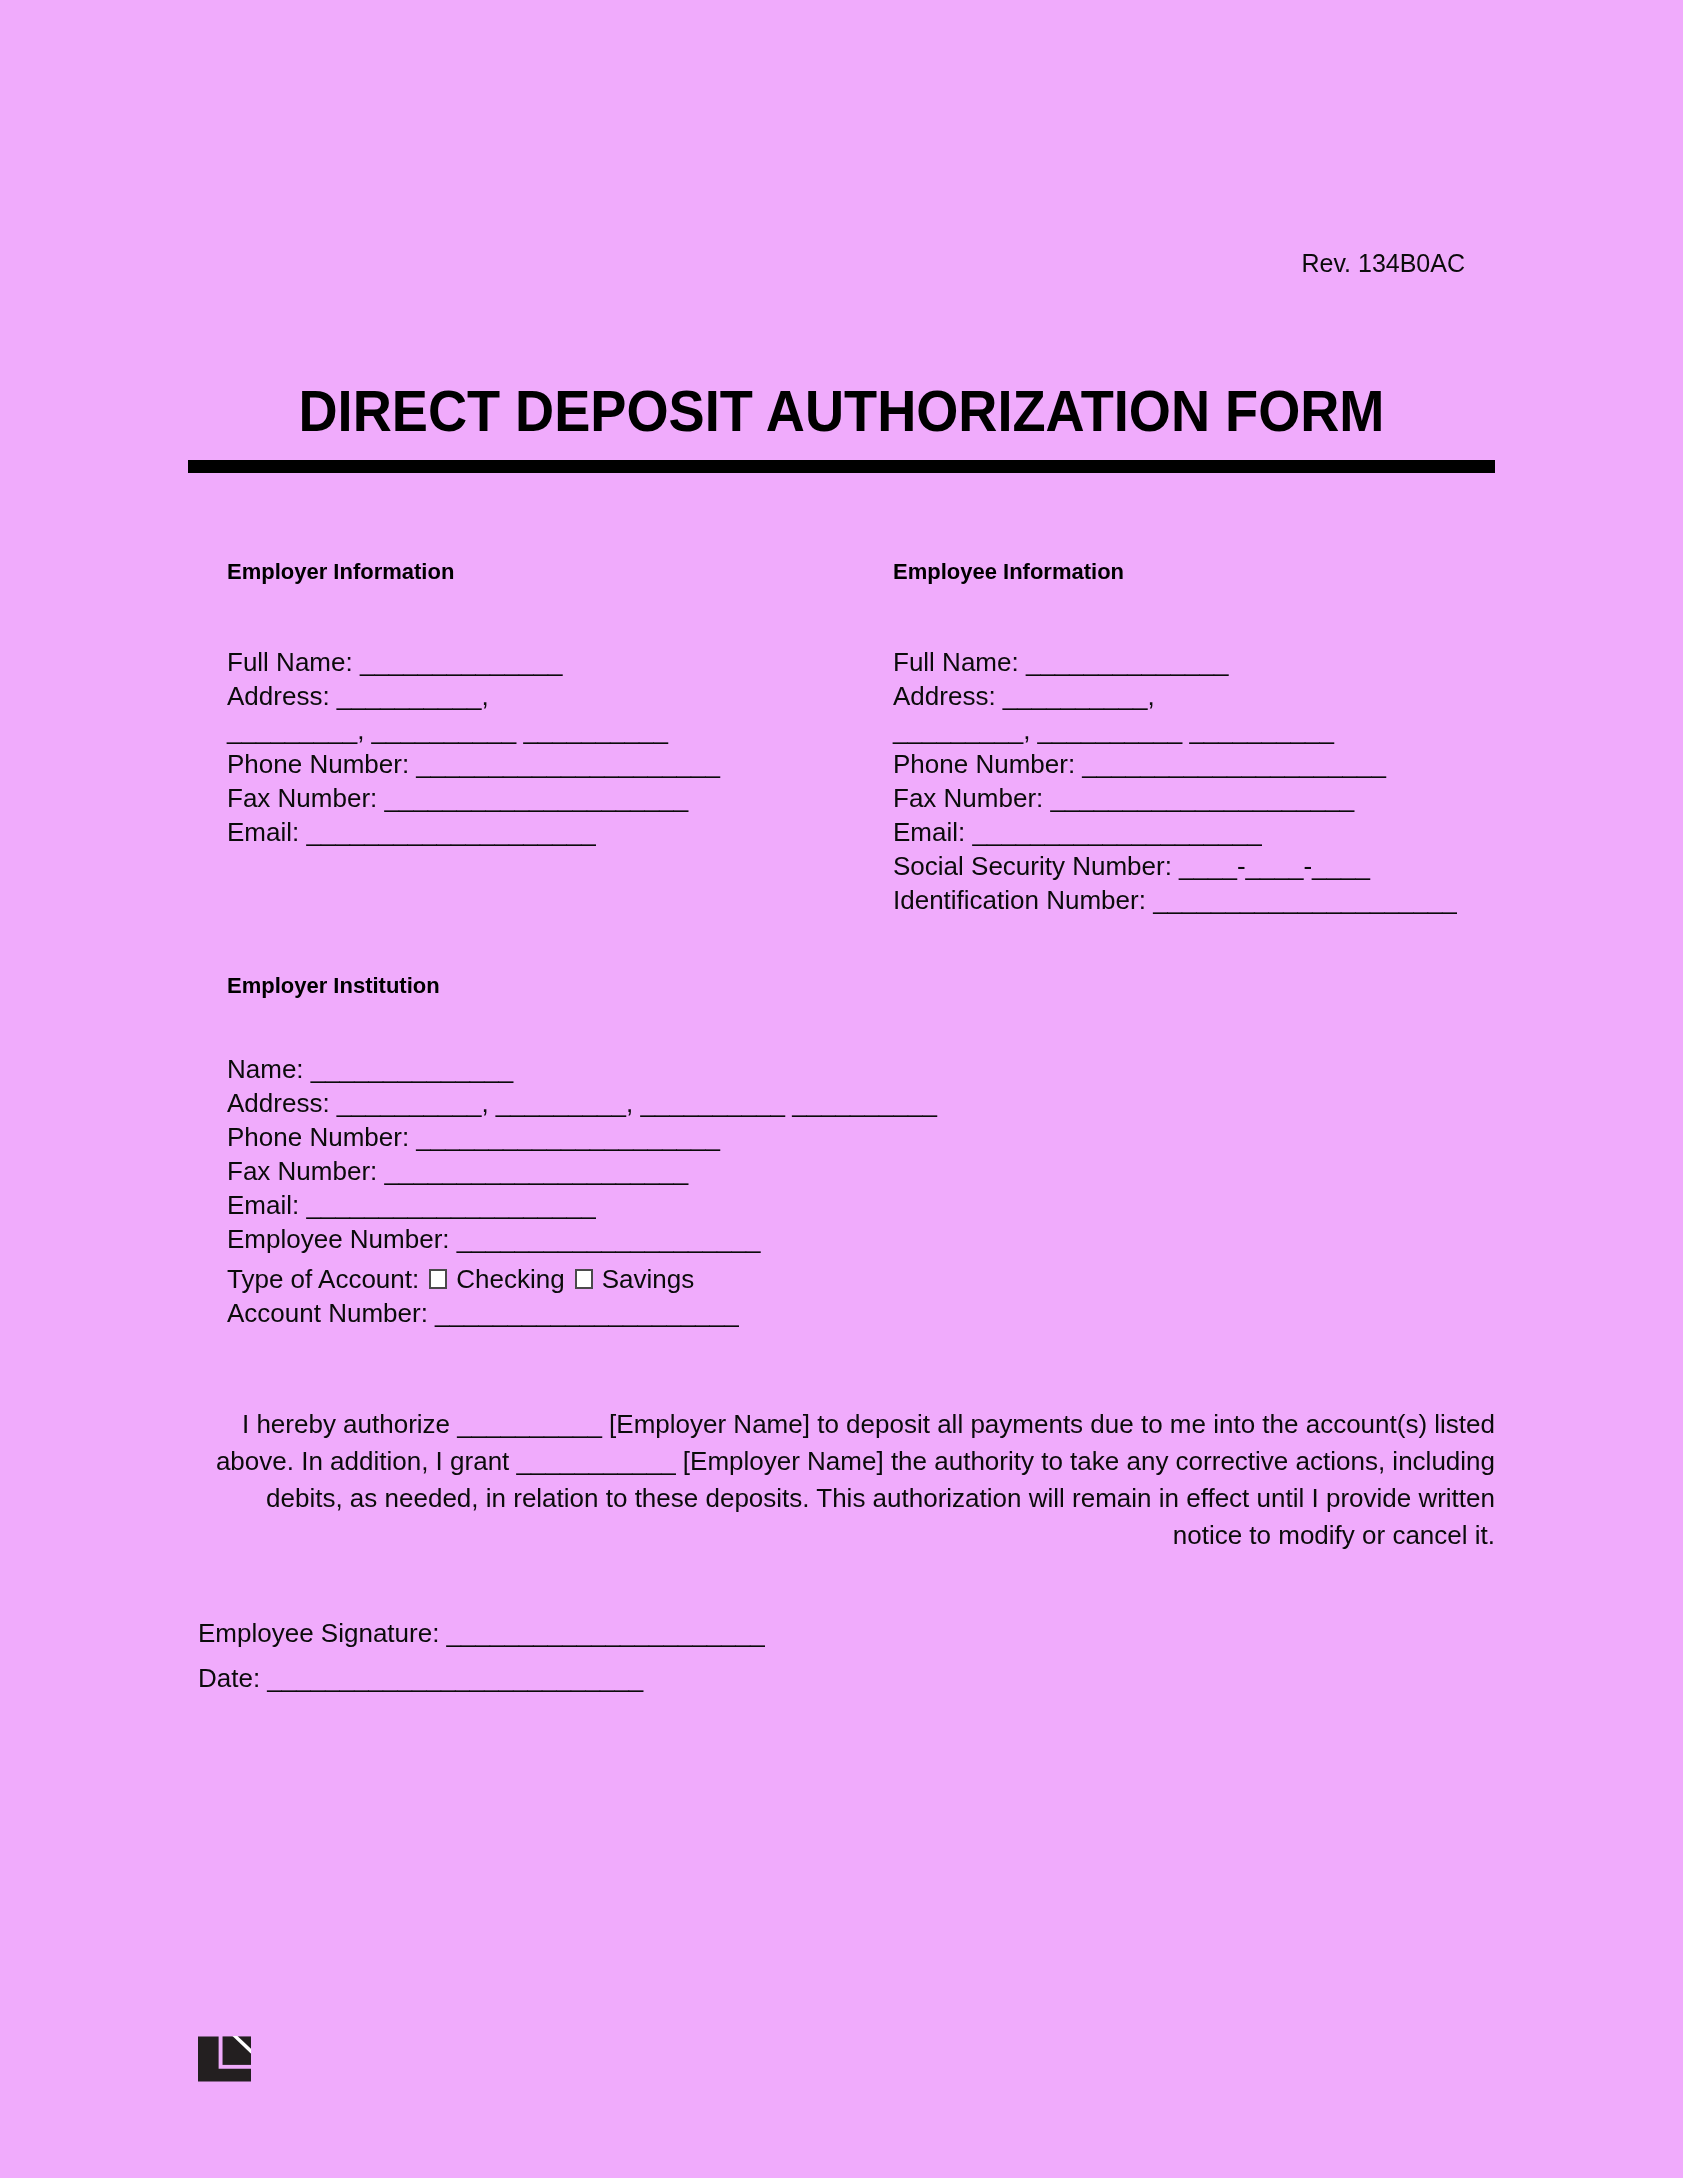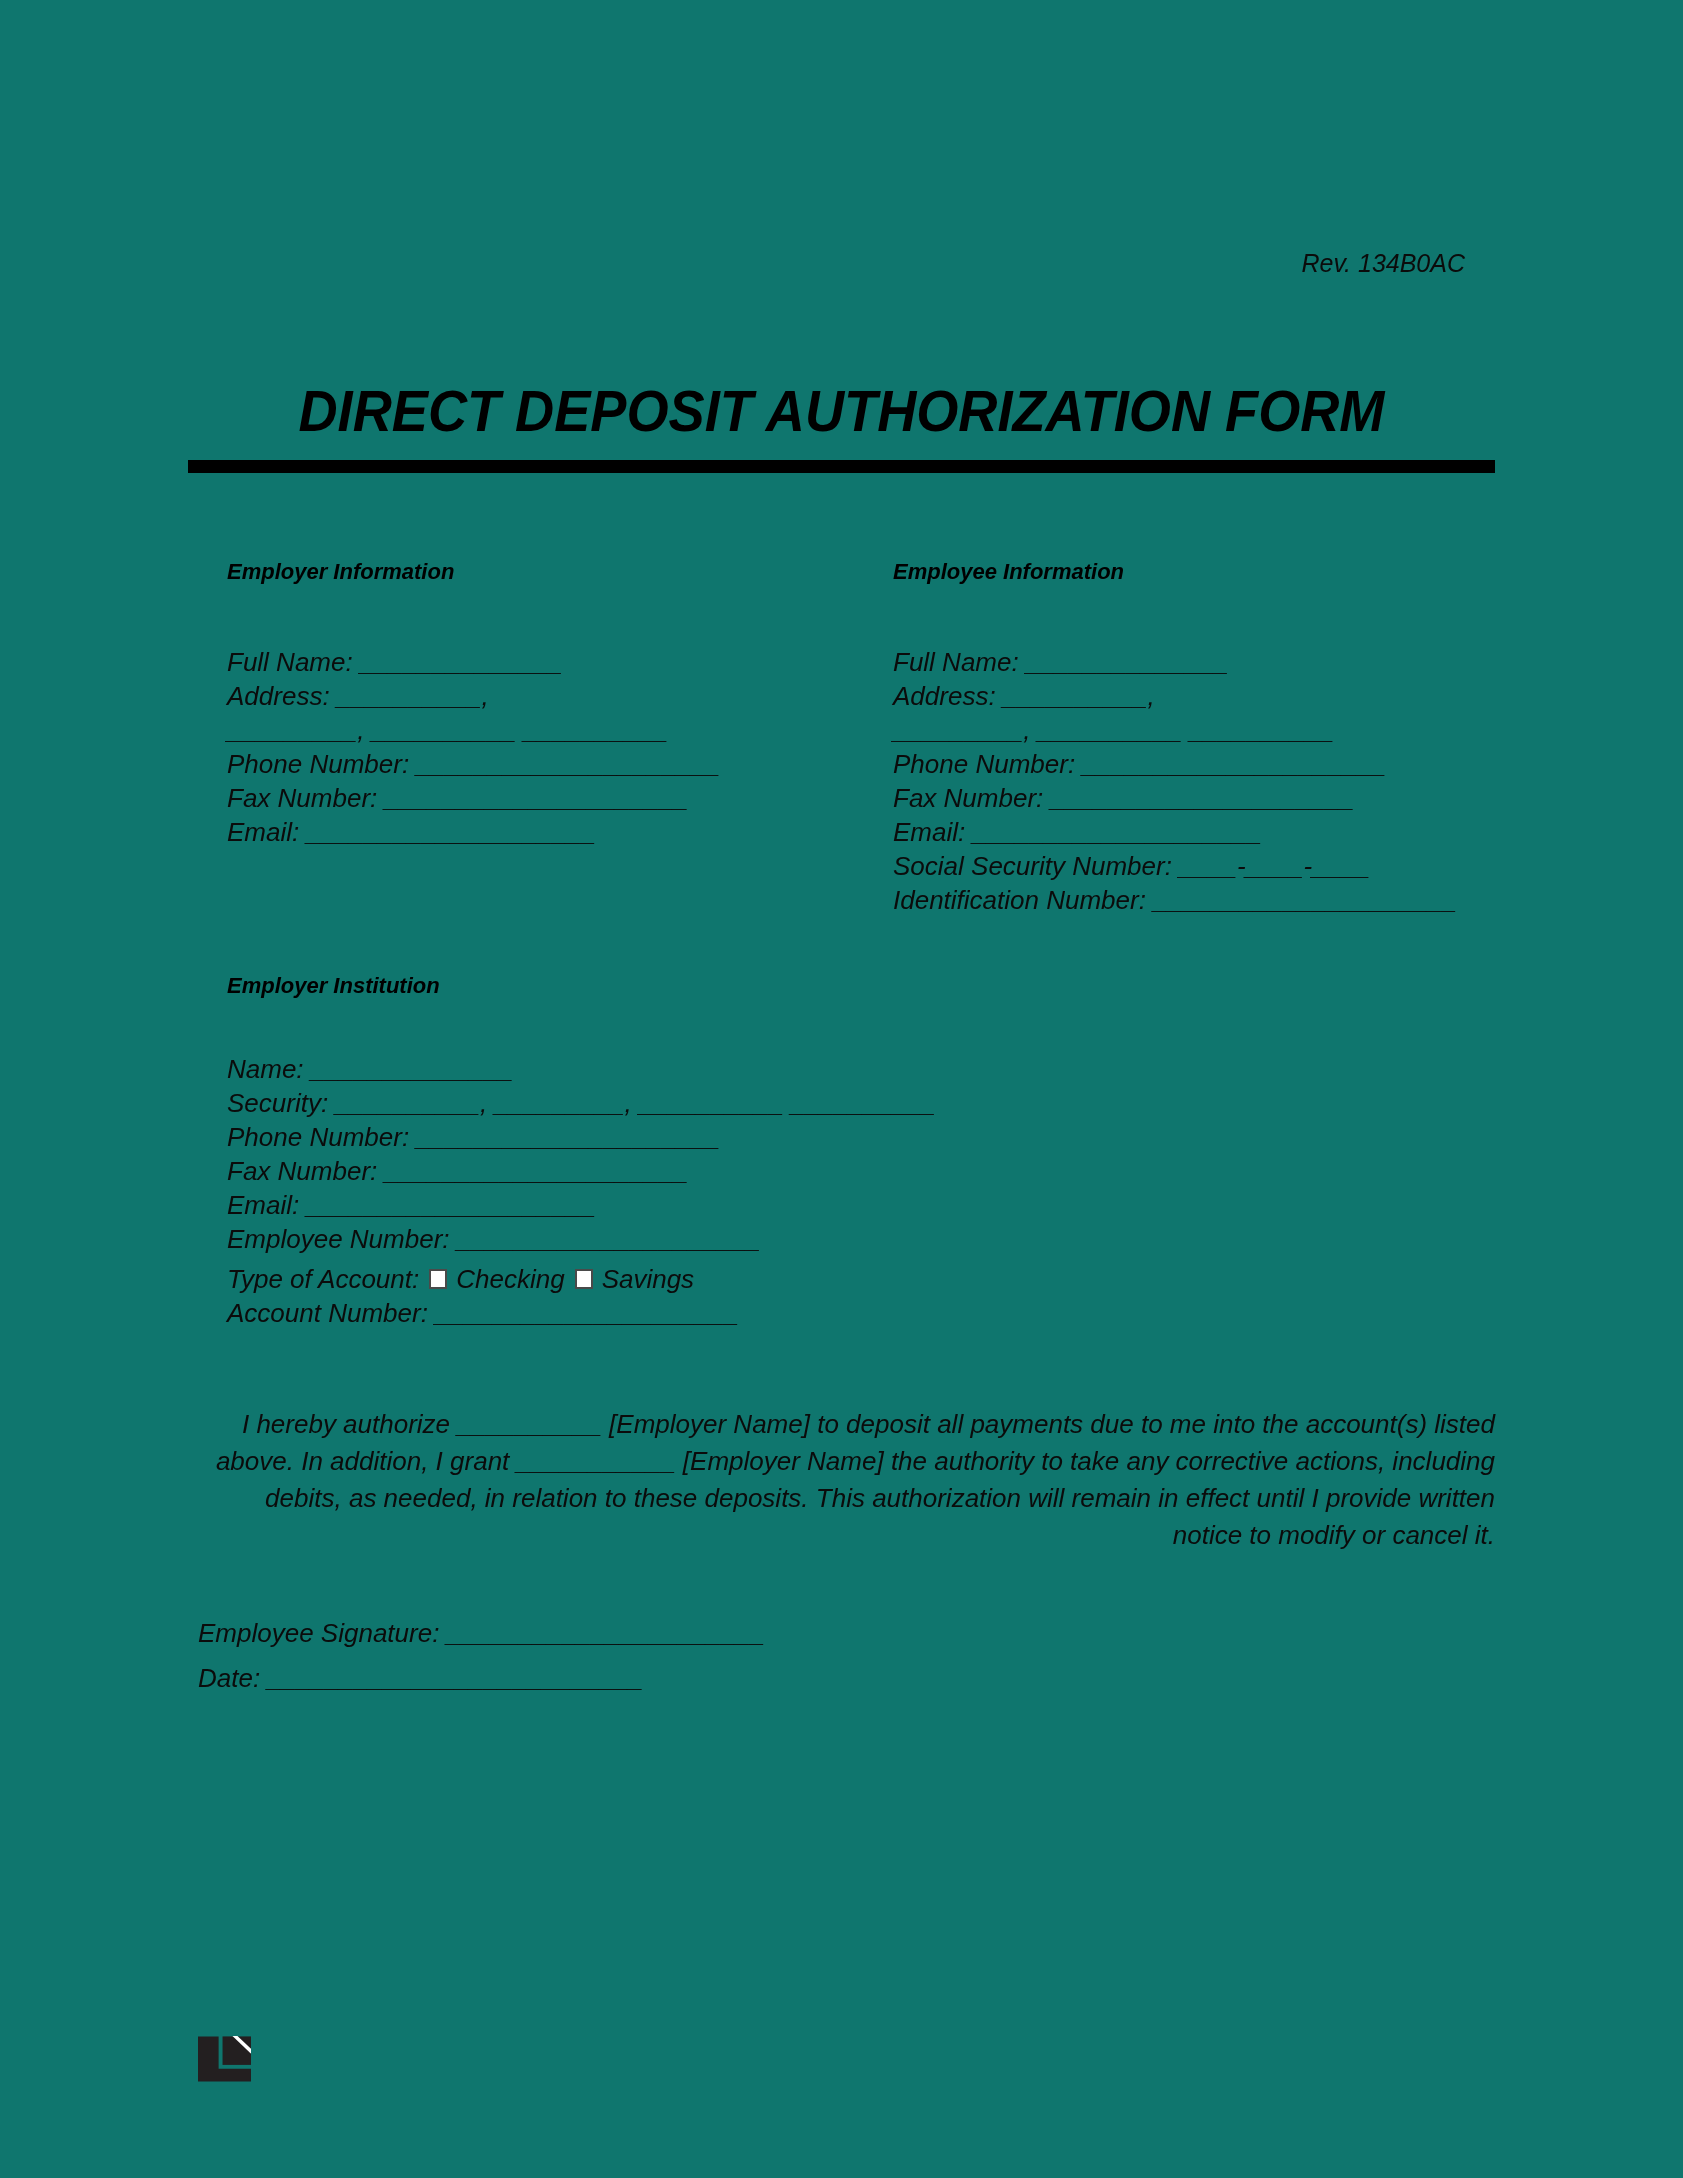--- a/index.html
+++ b/index.html
@@ -5,21 +5,21 @@
   html, body { margin: 0; padding: 0; }
   body {
     width: 1683px; height: 2178px;
     background: #ffffff;
     font-family: "Liberation Sans", sans-serif;
     color: #0b0b0b;
     position: relative;
     overflow: hidden;
     -webkit-font-smoothing: antialiased;
   }
-  .page { position: absolute; inset: 0; background: #0f766e; font-style: italic; }
+  .page { position: absolute; inset: 0; background: #f0abfc; }
 
   .rev {
     position: absolute; top: 248px; right: 218px;
     font-size: 25px; line-height: 30px;
   }
 
   .title {
     position: absolute; top: 381px; left: 0; width: 1683px;
     margin: 0; text-align: center;
     font-size: 57px; font-weight: bold; line-height: 61px;
@@ -98,21 +98,21 @@
     <div class="formline">Phone Number: _____________________</div>
     <div class="formline">Fax Number: _____________________</div>
     <div class="formline">Email: ____________________</div>
     <div class="formline">Social Security Number: ____-____-____</div>
     <div class="formline">Identification Number: _____________________</div>
   </section>
 
   <section class="col financial">
     <h2>Employer Institution</h2>
     <div class="formline">Name: ______________</div>
-    <div class="formline">Security: __________, _________, __________ __________</div>
+    <div class="formline">Address: __________, _________, __________ __________</div>
     <div class="formline">Phone Number: _____________________</div>
     <div class="formline">Fax Number: _____________________</div>
     <div class="formline">Email: ____________________</div>
     <div class="formline">Employee Number: _____________________</div>
     <div class="formline type-line">
       <span>Type of Account:</span><span class="checkbox"></span><span>Checking</span><span class="checkbox"></span><span>Savings</span>
     </div>
     <div class="formline">Account Number: _____________________</div>
   </section>
 

